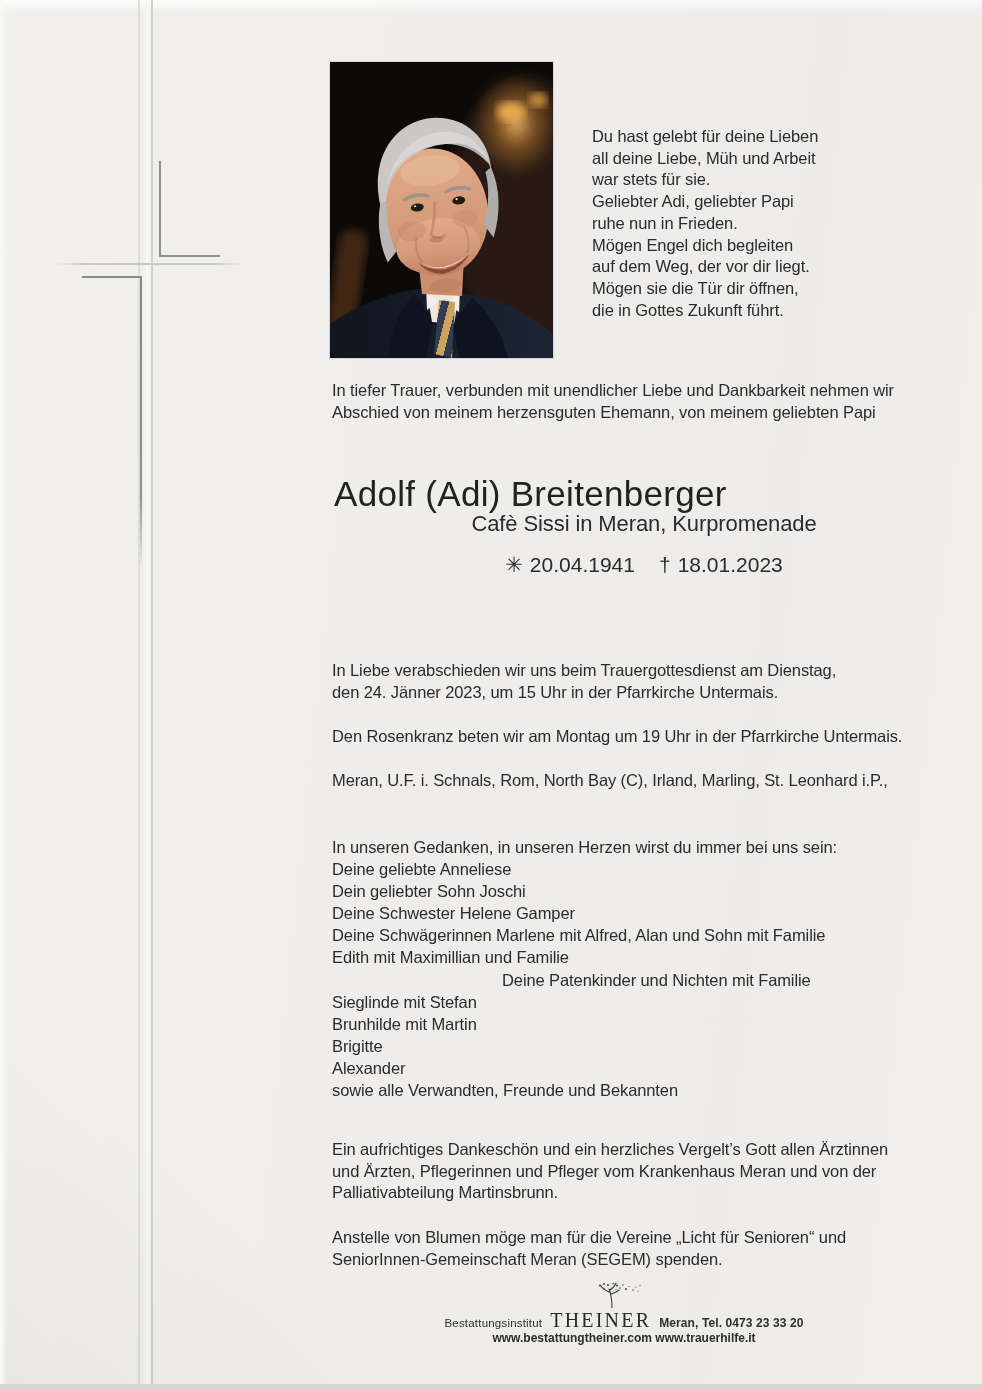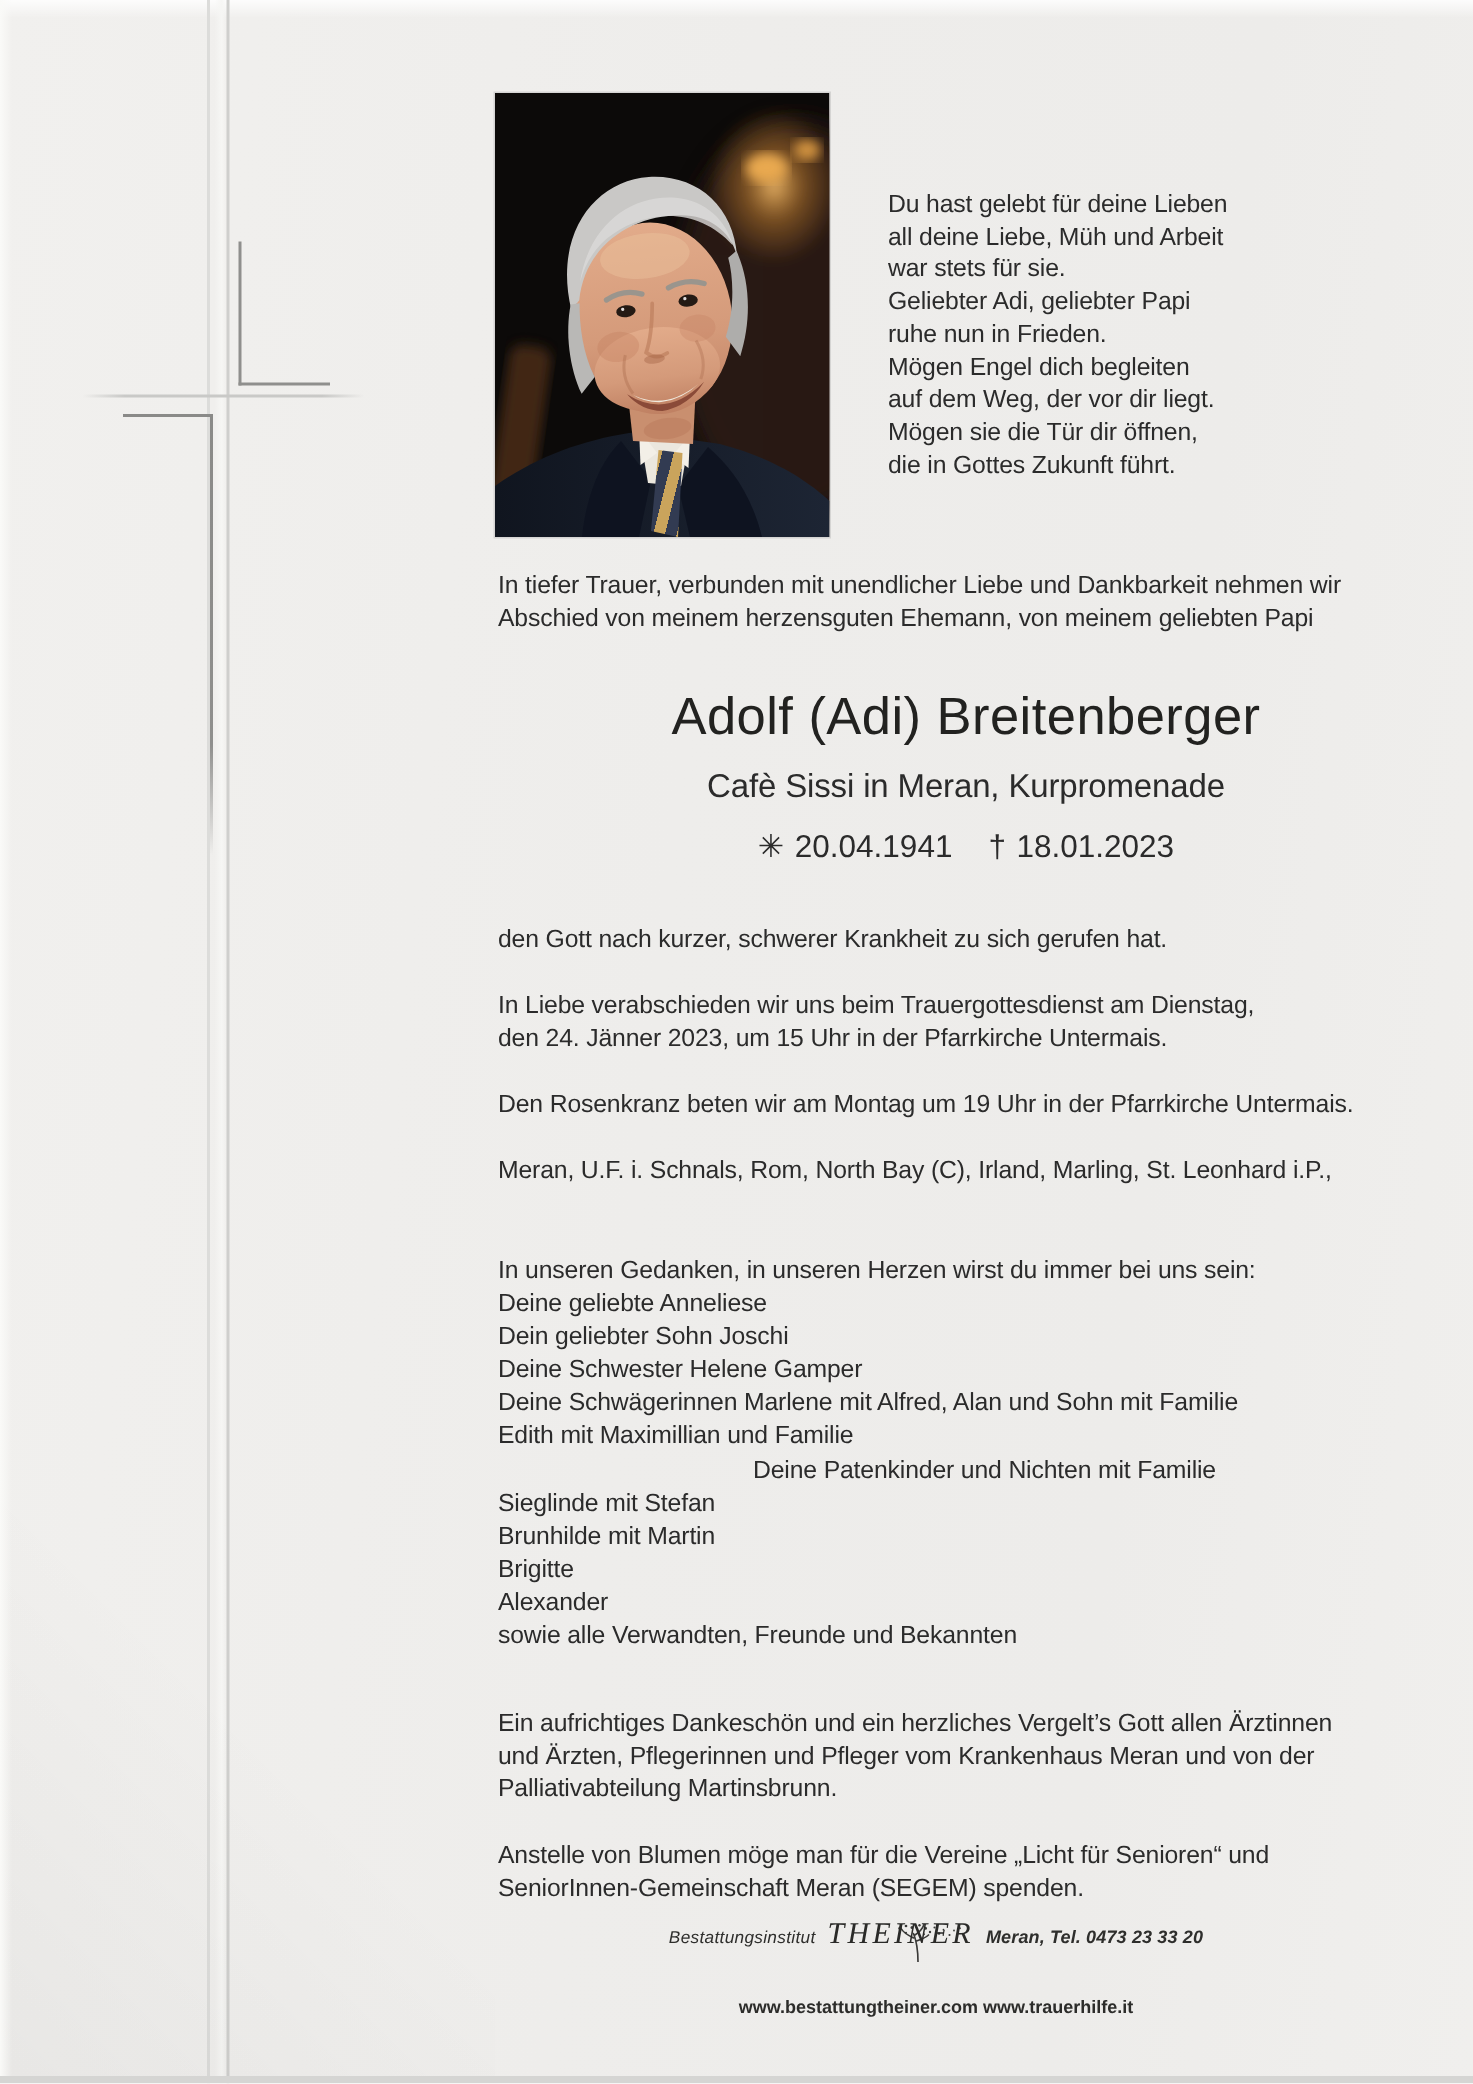--- a/index.html
+++ b/index.html
@@ -40,32 +40,32 @@
   .intro{left:332px;top:380px;}
   .p-called{left:332px;top:616px;}
   .p-service{left:332px;top:660px;}
   .p-rosary{left:332px;top:726px;}
   .p-places{left:332px;top:770px;}
   .family{left:332px;top:836px;line-height:22.1px;}
   .family div:nth-child(7){padding-left:170px;}
   .p-thanks{left:332px;top:1139px;}
   .p-donation{left:332px;top:1227px;}
 
-  .name{position:absolute;left:334px;top:458px;width:620px;margin:0;text-align:center;
+  .name{position:absolute;left:334px;top:474px;width:620px;margin:0;
     font-size:35px;font-weight:400;letter-spacing:.3px;line-height:40px;color:#222220;white-space:nowrap;}
   .subtitle{position:absolute;left:334px;top:510px;width:620px;text-align:center;
     font-size:22px;line-height:28px;letter-spacing:-.1px;white-space:nowrap;}
   .dates{position:absolute;left:334px;top:552px;width:620px;text-align:center;
     font-size:21px;line-height:26px;white-space:nowrap;}
   .dates .sym{margin-right:7px;}
   .dates .death-group{margin-left:24px;}
 
   
-  .footer-row{position:absolute;left:270px;top:1278px;width:708px;display:flex;
-    justify-content:center;align-items:baseline;gap:8px;white-space:nowrap;color:#2e2e2c;font-style:italic;}
+  .footer-row{position:absolute;left:270px;top:1309px;width:708px;display:flex;
+    justify-content:center;align-items:baseline;gap:8px;white-space:nowrap;color:#2e2e2c;}
   .f-pre{font-size:11.5px;letter-spacing:.2px;}
   .f-brand{font-family:"Liberation Serif",serif;font-size:20px;letter-spacing:2.2px;color:#2a2a28;}
   .f-suf{font-size:12px;font-weight:700;letter-spacing:.1px;}
   .footer-web{position:absolute;left:270px;top:1331px;width:708px;text-align:center;
     font-size:12px;font-weight:700;color:#2c2c2a;}
   .tree{position:absolute;left:592px;top:1282px;}
 </style>
 </head>
 <body>
 
@@ -169,23 +169,20 @@
       <div>In tiefer Trauer, verbunden mit unendlicher Liebe und Dankbarkeit nehmen wir</div>
       <div>Abschied von meinem herzensguten Ehemann, von meinem geliebten Papi</div>
     </div>
 
   <h1 class="name">Adolf (Adi) Breitenberger</h1>
   <div class="subtitle">Cafè Sissi in Meran, Kurpromenade</div>
   <div class="dates">
     <span class="sym">✳</span><span>20.04.1941</span><span class="death-group"><span class="sym">†</span><span>18.01.2023</span></span>
   </div>
 
-  <div class="txt p-called">
-      <div>den Gott nach kurzer, schwerer Krankheit zu sich gerufen hat.</div>
-    </div>
   <div class="txt p-service">
       <div>In Liebe verabschieden wir uns beim Trauergottesdienst am Dienstag,</div>
       <div>den 24. Jänner 2023, um 15 Uhr in der Pfarrkirche Untermais.</div>
     </div>
   <div class="txt p-rosary">
       <div>Den Rosenkranz beten wir am Montag um 19 Uhr in der Pfarrkirche Untermais.</div>
     </div>
   <div class="txt p-places">
       <div>Meran, U.F. i. Schnals, Rom, North Bay (C), Irland, Marling, St. Leonhard i.P.,</div>
     </div>

